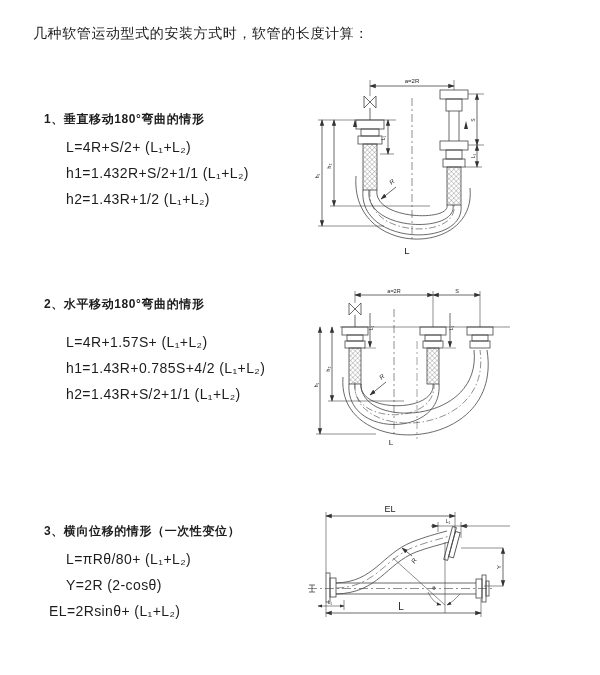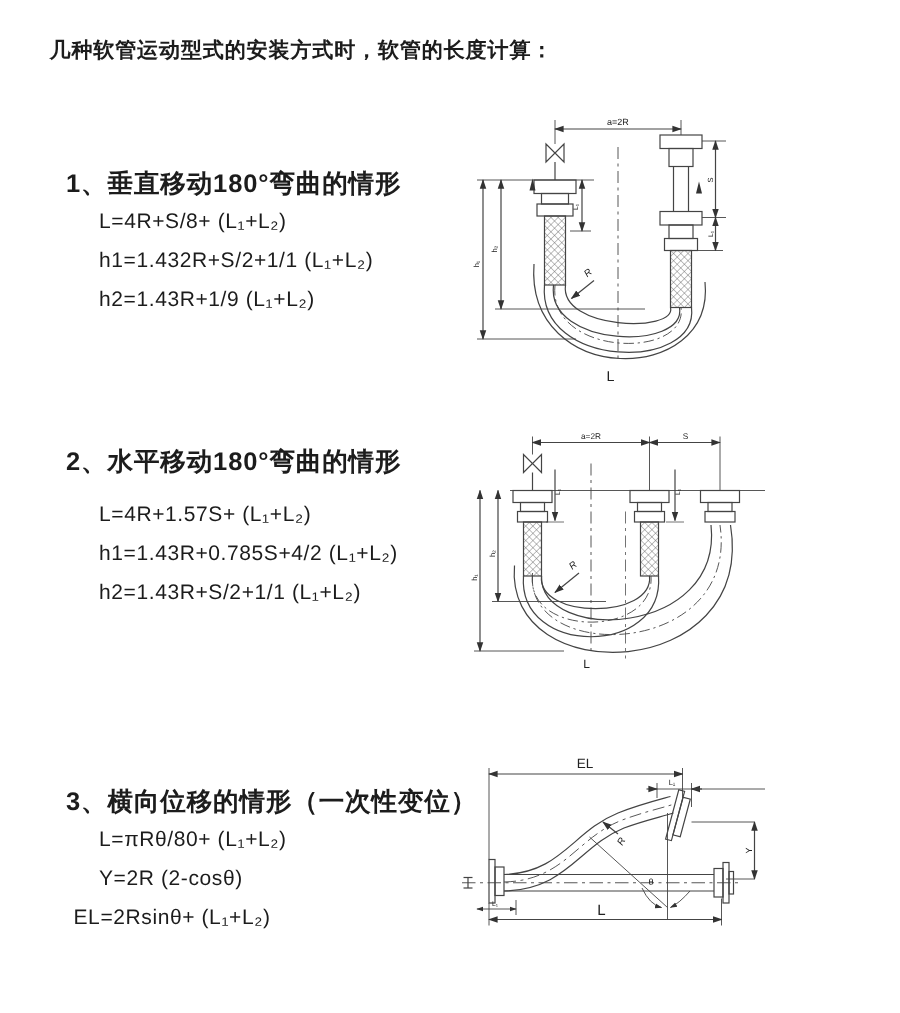--- a/index.html
+++ b/index.html
@@ -2,37 +2,37 @@
 <html><head>
 <meta charset="utf-8">
 <style>
   html,body{margin:0;padding:0;}
   body{
     width:600px;height:675px;background:#ffffff;position:relative;
     font-family:"Liberation Sans","DejaVu Sans",sans-serif;color:#1c1c1c;
     overflow:hidden;
   }
   .abs{position:absolute;white-space:nowrap;}
-  .title{font-size:14px;font-weight:700;letter-spacing:0.6px;}
-  .heading{font-size:17px;font-weight:600;letter-spacing:0.6px;}
+  .title{font-size:14px;font-weight:400;letter-spacing:0.6px;}
+  .heading{font-size:12px;font-weight:600;letter-spacing:0.6px;}
   .formula{font-size:14px;font-weight:500;letter-spacing:0.4px;}
   svg{position:absolute;overflow:visible;}
   svg text{fill:#222;font-family:"Liberation Sans","DejaVu Sans",sans-serif;}
 </style>
 </head>
 <body>
 
 <div>
 
   <div class="abs title" style="left:33px;top:25px">几种软管运动型式的安装方式时，软管的长度计算：</div>
 
   <div class="abs heading" style="left:44px;top:111px">1、垂直移动180°弯曲的情形</div>
-  <div class="abs formula" style="left:66px;top:139px">L=4R+S/8+ (L₁+L₂)</div>
+  <div class="abs formula" style="left:66px;top:139px">L=4R+S/2+ (L₁+L₂)</div>
   <div class="abs formula" style="left:66px;top:165px">h1=1.432R+S/2+1/1 (L₁+L₂)</div>
-  <div class="abs formula" style="left:66px;top:191px">h2=1.43R+1/9 (L₁+L₂)</div>
+  <div class="abs formula" style="left:66px;top:191px">h2=1.43R+1/2 (L₁+L₂)</div>
 
   <div class="abs heading" style="left:44px;top:296px">2、水平移动180°弯曲的情形</div>
   <div class="abs formula" style="left:66px;top:334px">L=4R+1.57S+ (L₁+L₂)</div>
   <div class="abs formula" style="left:66px;top:360px">h1=1.43R+0.785S+4/2 (L₁+L₂)</div>
   <div class="abs formula" style="left:66px;top:386px">h2=1.43R+S/2+1/1 (L₁+L₂)</div>
 
   <div class="abs heading" style="left:44px;top:523px">3、横向位移的情形（一次性变位）</div>
   <div class="abs formula" style="left:66px;top:551px">L=πRθ/80+ (L₁+L₂)</div>
   <div class="abs formula" style="left:66px;top:577px">Y=2R (2-cosθ)</div>
   <div class="abs formula" style="left:49px;top:603px">EL=2Rsinθ+ (L₁+L₂)</div>

